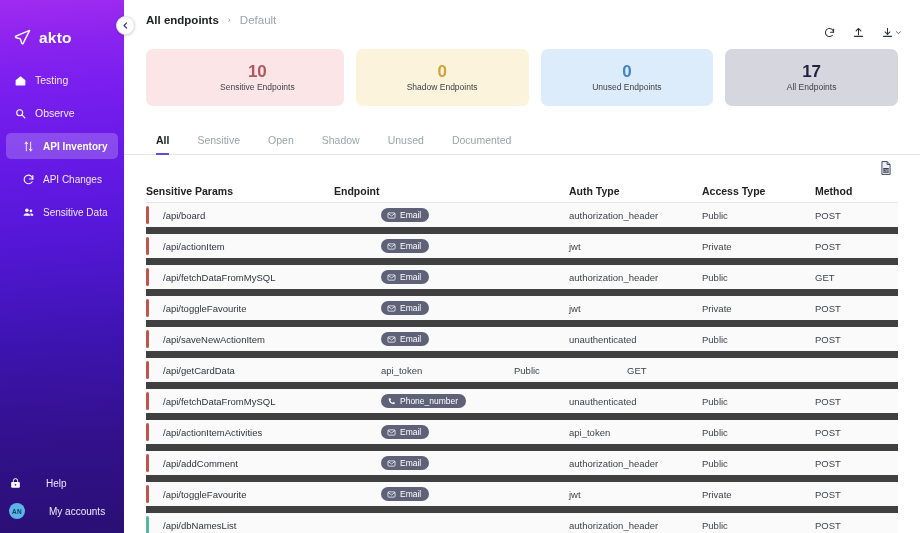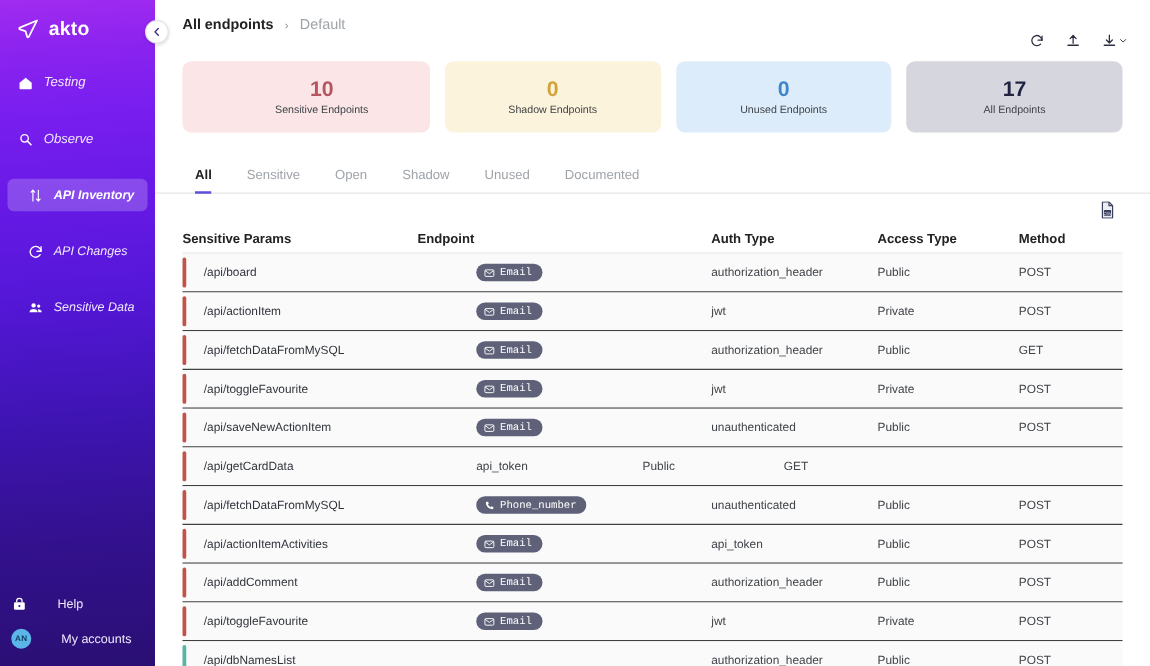--- a/index.html
+++ b/index.html
@@ -12,28 +12,28 @@
   }
   .app { display: flex; width: 920px; height: 533px; position: relative; }
 
   
   .sidebar {
     width: 124px; height: 533px; flex: 0 0 124px;
     background: linear-gradient(176deg, #a12bf0 0%, #8b23ef 8%, #7a1fef 16%,
                 #6a1ae8 28%, #5517d8 44%, #3f14b4 62%, #33118f 80%, #2a0f73 100%);
     position: relative;
     display: flex; flex-direction: column;
-    padding-top: 4px;
+    padding-top: 18px;
     color: #ffffff;
   }
   .brand { display: flex; align-items: center; gap: 7px; padding: 5px 0 0 13px; height: 34px; }
   .brand-logo { width: 19px; height: 19px; display: block; }
   .brand-name { font-size: 15.5px; font-weight: 700; letter-spacing: .2px; color: #fff; }
 
-  .nav { margin-top: 14px; display: flex; flex-direction: column; gap: 17px; font-style: italic; }
+  .nav { margin-top: 14px; display: flex; flex-direction: column; gap: 5px; }
   .nav-item {
     display: flex; align-items: center; gap: 8px;
     height: 26px; margin: 1px 6px; padding-left: 8px;
     border-radius: 5px;
     font-size: 10.5px; color: #f0e9fd; cursor: pointer;
     white-space: nowrap;
   }
   .nav-item.sub { padding-left: 16px; font-size: 10px; align-items: center; }
   .nav-item.active { background: rgba(255,255,255,.21); color: #ffffff; font-weight: 600; }
   .nav-ico { width: 13px; height: 13px; flex: 0 0 13px; display:block; }
@@ -93,33 +93,33 @@
   .thead { display: flex; align-items: flex-end; height: 26px; border-bottom: 1px solid #e6e6e8; }
   .th { font-size: 10.5px; font-weight: 700; color: #202223; padding-bottom: 5px; }
   .c-ep   { width: 235px; }
   .c-sp   { width: 188px; }
   .c-auth { width: 133px; }
   .c-acc  { width: 113px; }
   .c-met  { width: 80px; }
 
   .row {
     display: flex; align-items: center; height: 31px;
-    border-bottom: 1px solid #404040; position: relative;
+    border-bottom: 7px solid #404040; position: relative;
     background: #fafafb;
   }
   .row .marker { position: absolute; left: 0; top: 3px; bottom: 3px; width: 3px; border-radius: 2px; }
   .td { font-size: 9.5px; color: #3f4347; padding-left: 0; }
   .td.ep { padding-left: 17px; color: #30343a; }
 
   .badges { display: flex; gap: 5px; align-items: center; }
   .badge {
     display: inline-flex; align-items: center; gap: 4px;
     background: #5e6178; color: #ffffff;
     border-radius: 10px; padding: 2.5px 8px 2.5px 6px;
-    font-size: 8.5px; line-height: 1; white-space: nowrap; font-family: Liberation Mono, monospace;
+    font-size: 8.5px; line-height: 1; white-space: nowrap;
   }
   .badge svg { display: block; }
 </style>
 </head>
 <body>
 
 <div class="app">
 
   <aside class="sidebar">
     <div class="brand">

